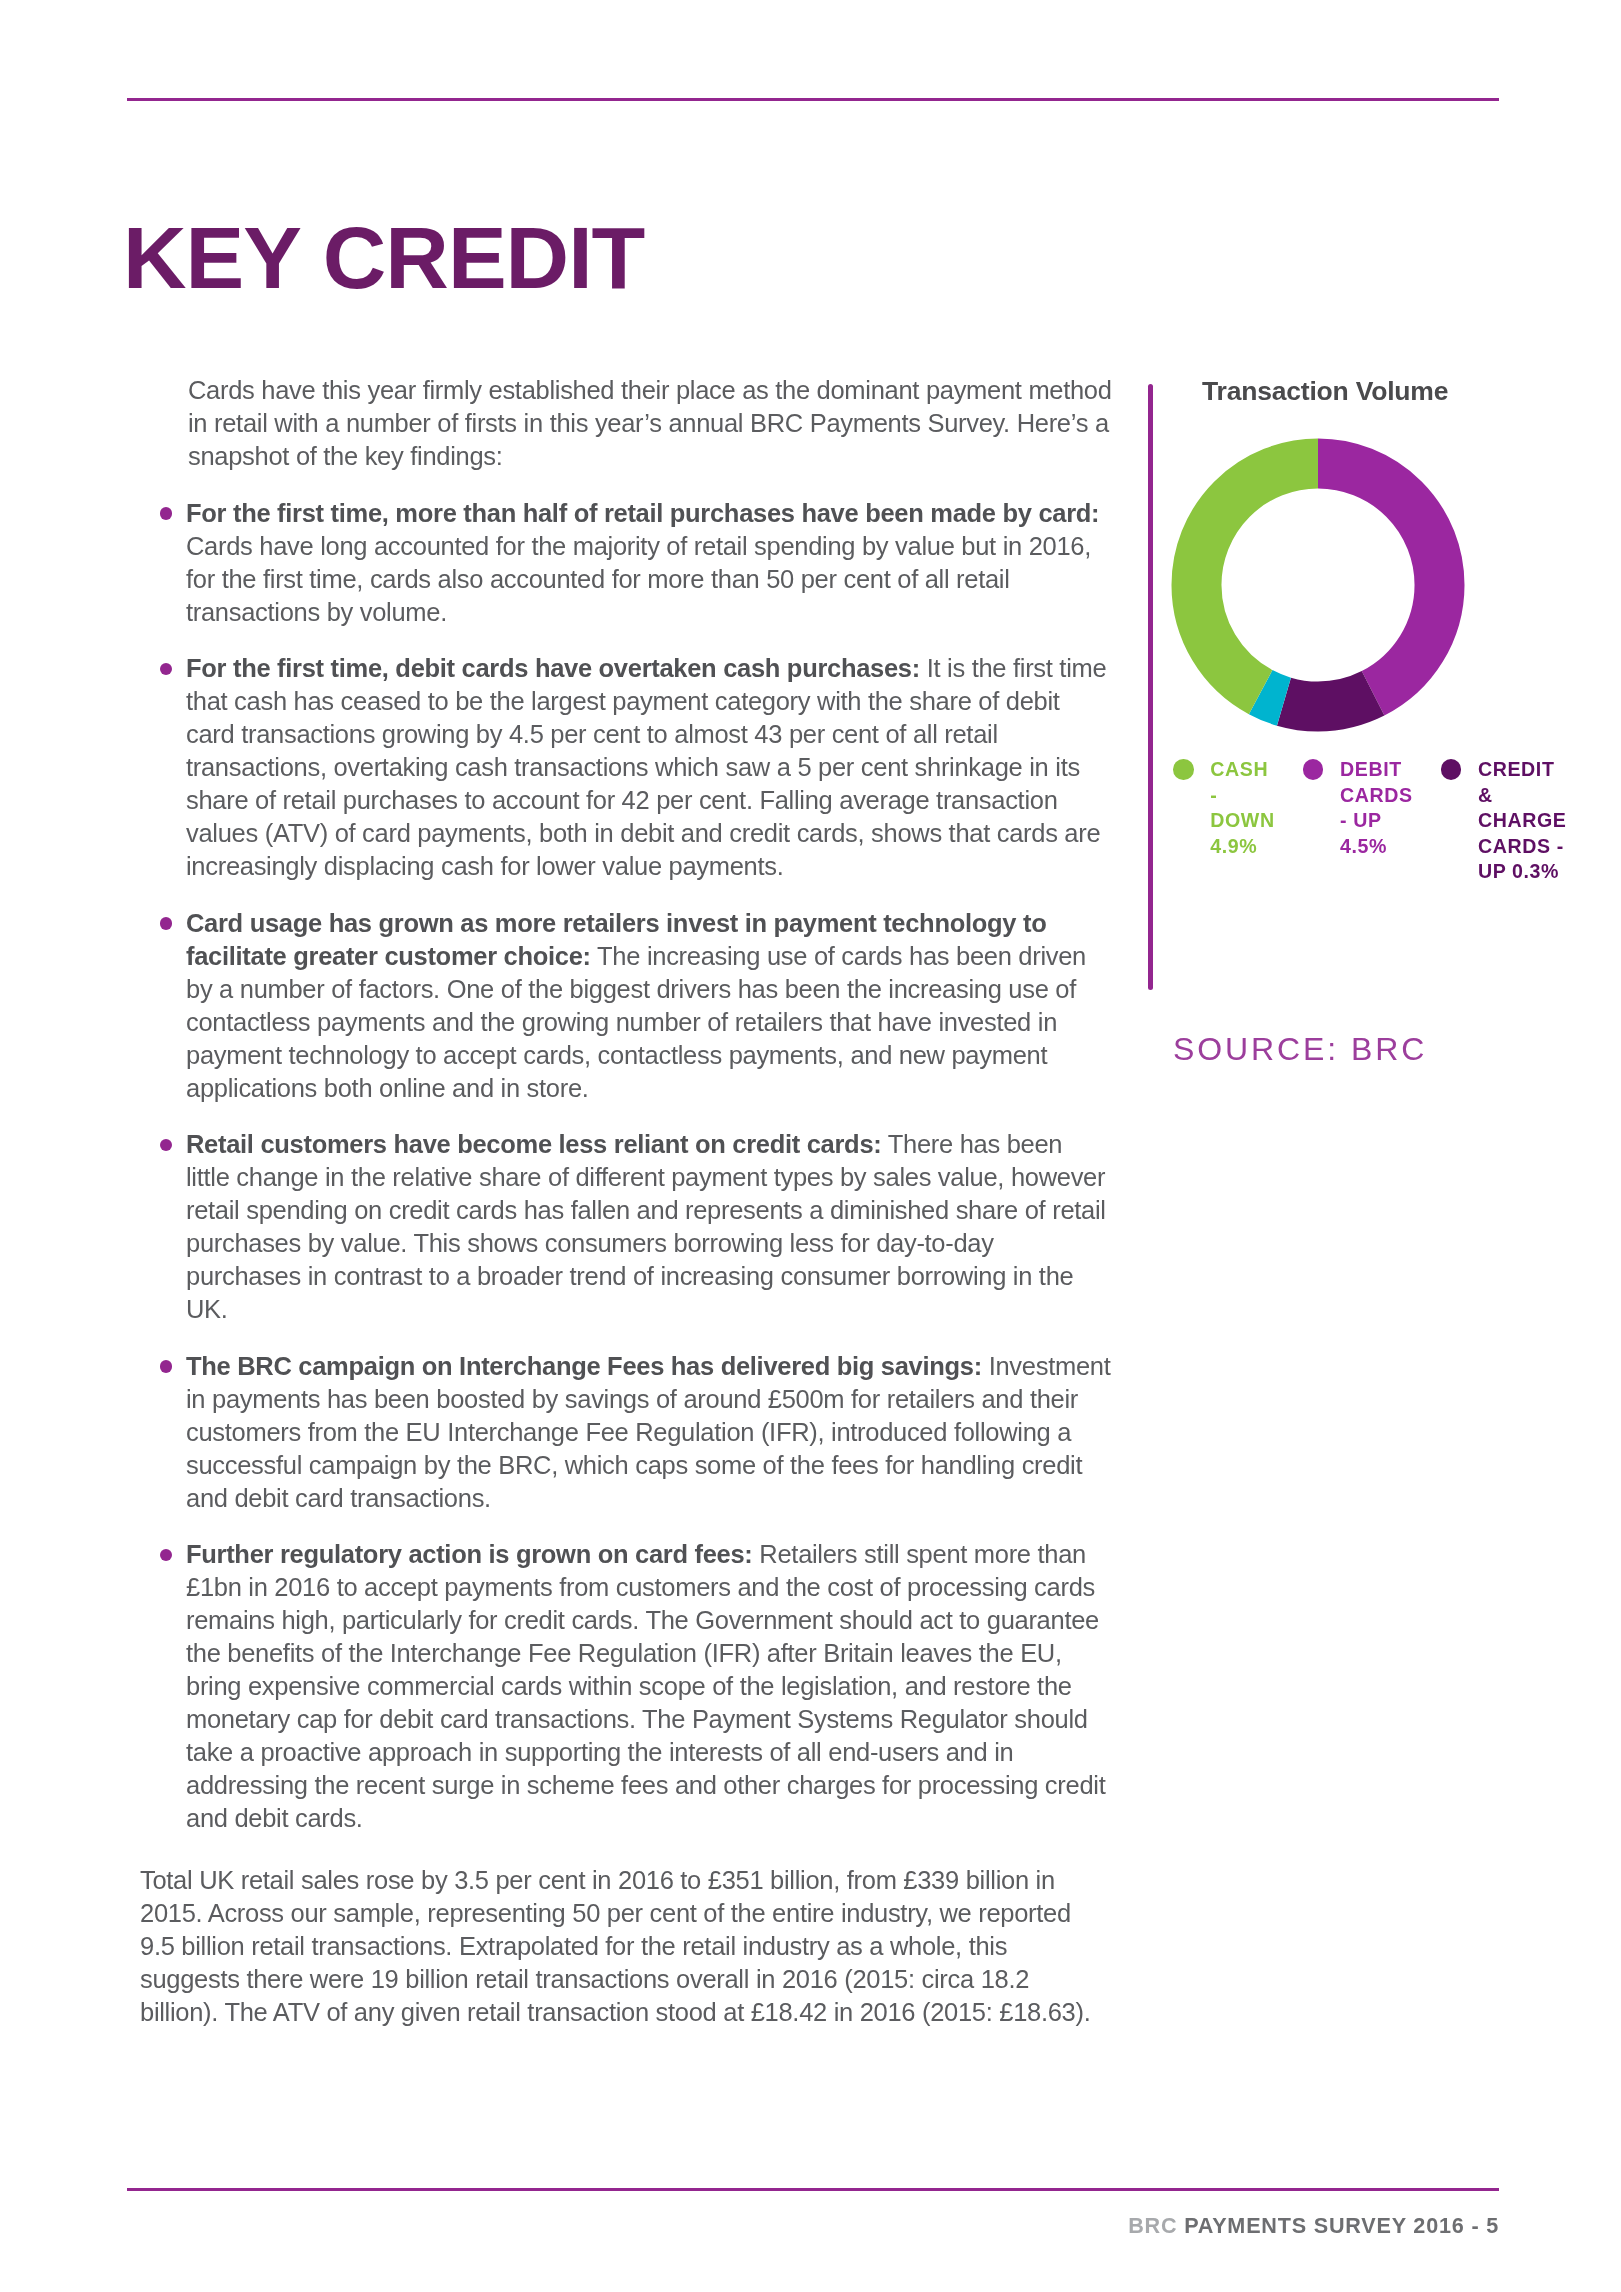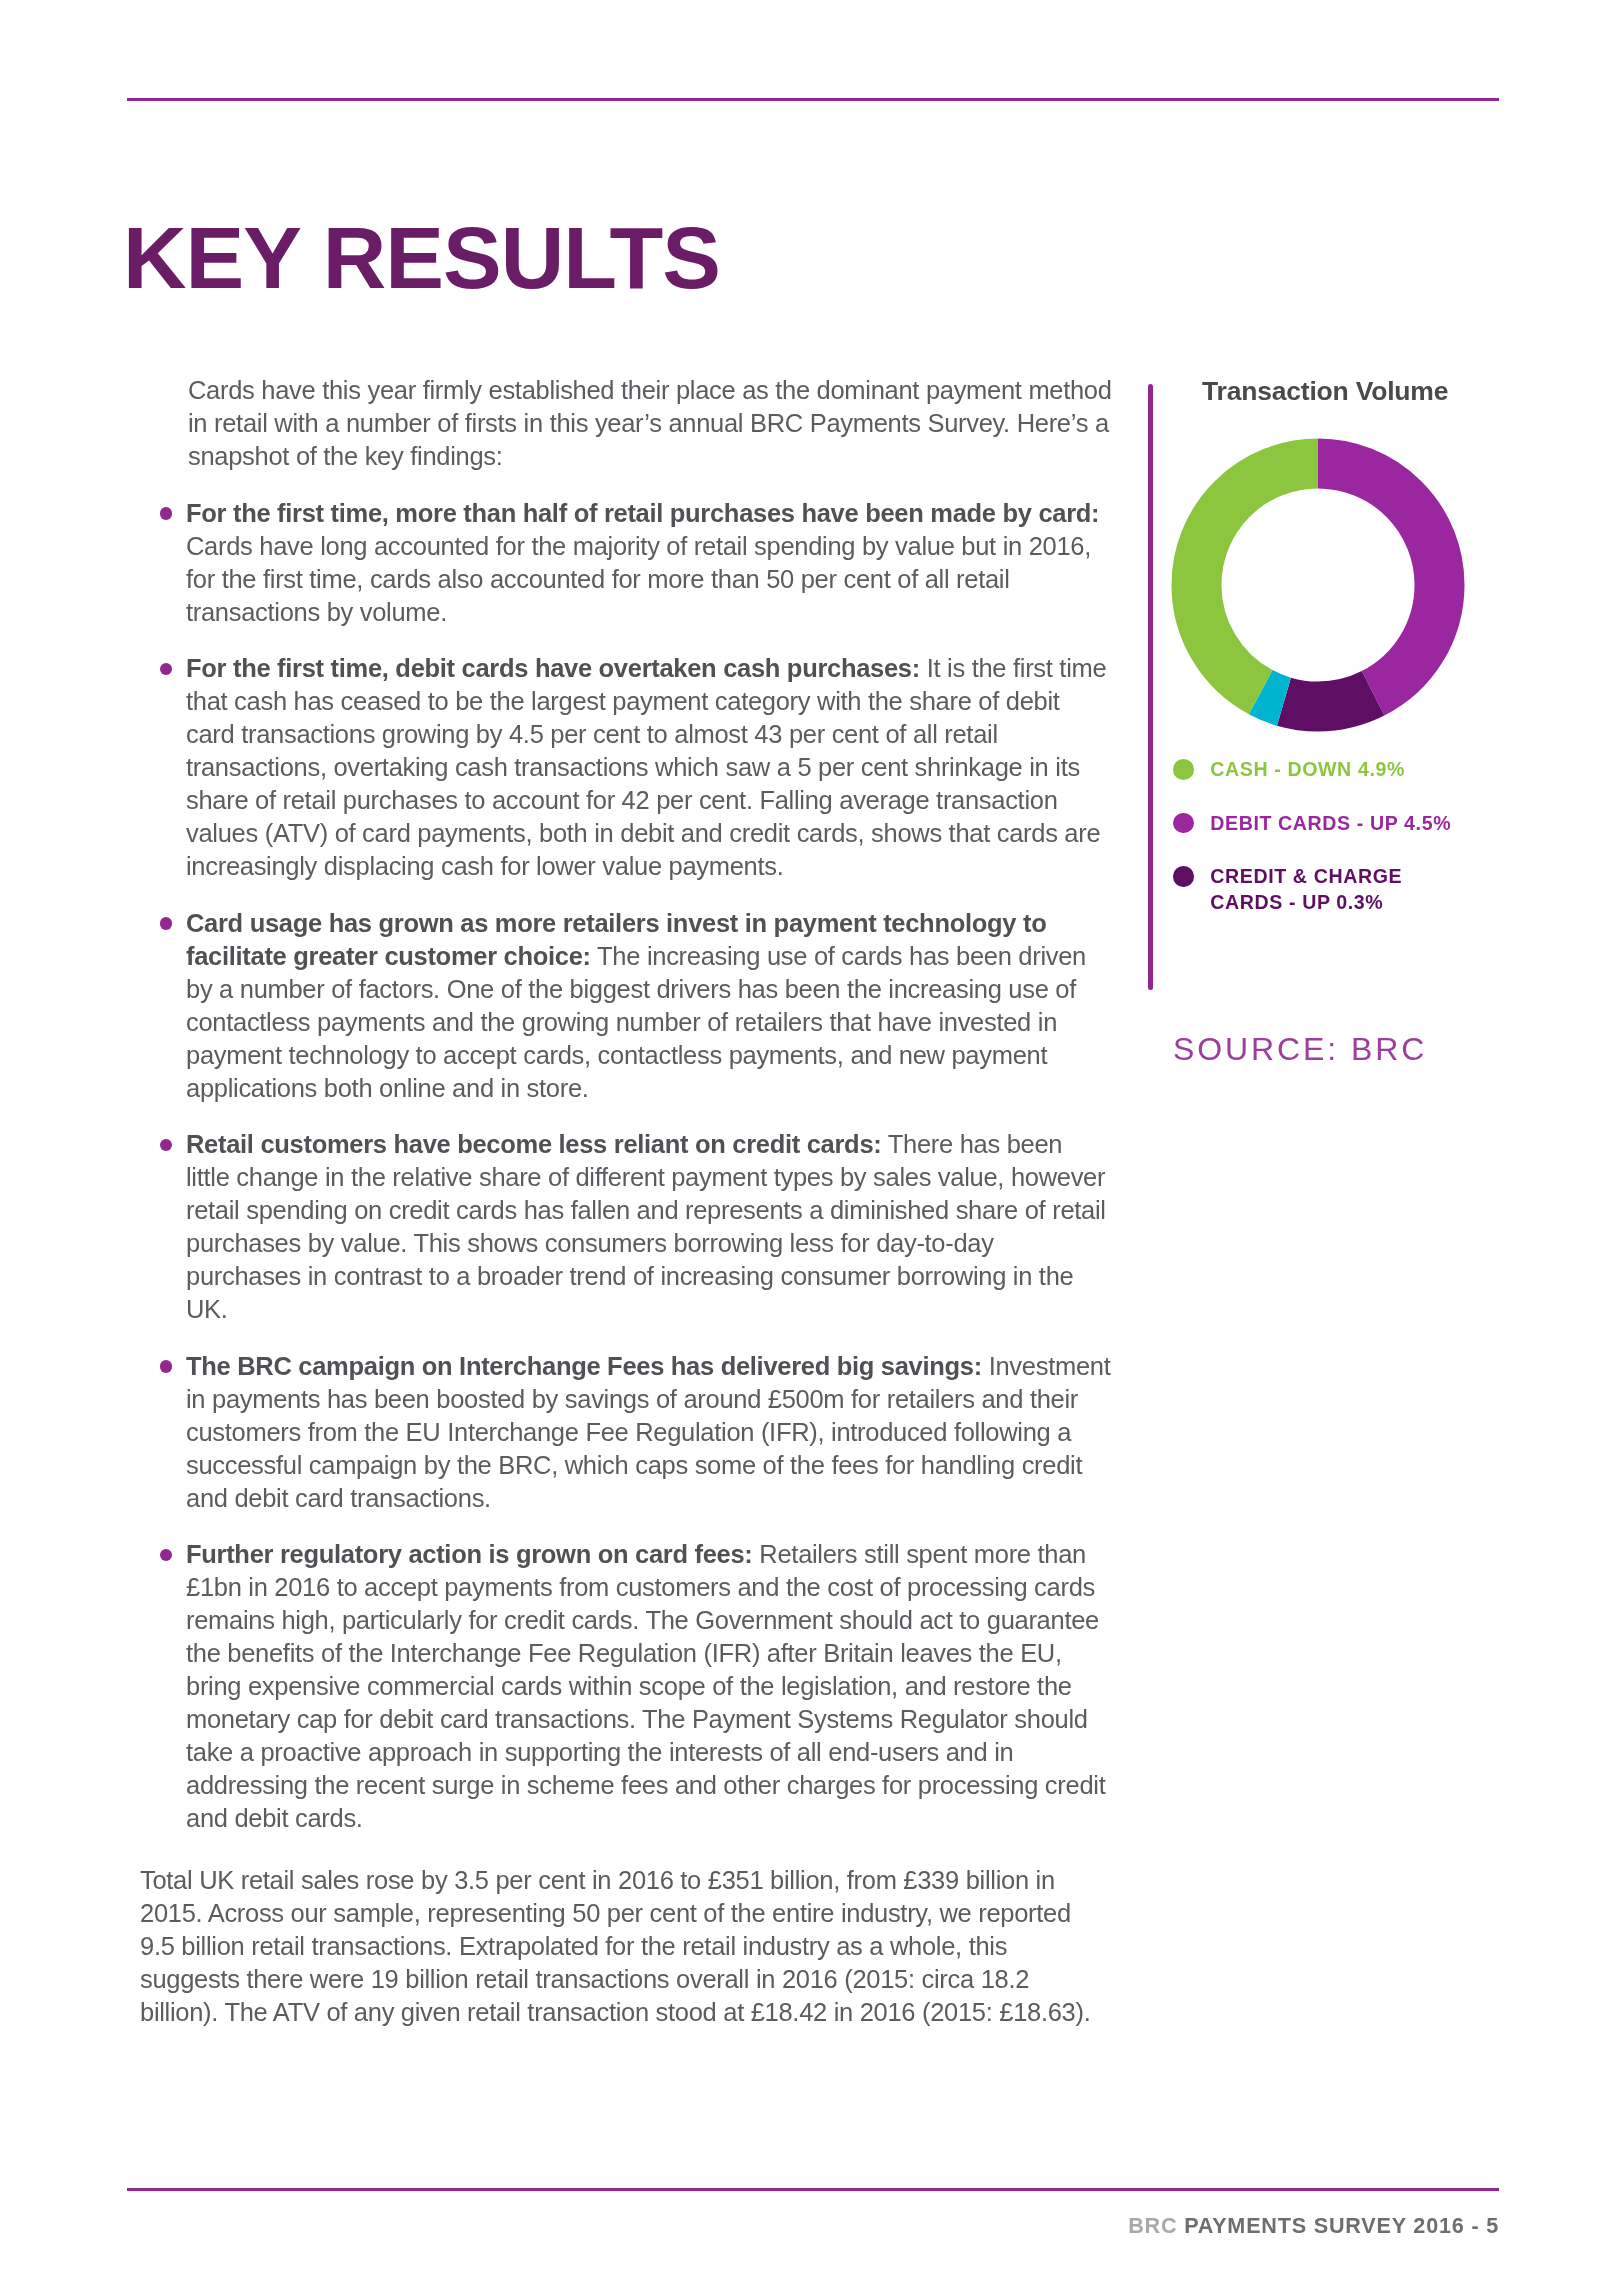--- a/index.html
+++ b/index.html
@@ -38,21 +38,21 @@
   }
   .chart-title {
     position:absolute; left:1202px; top:376px;
     font-size:26.5px; font-weight:700; color:#4A4A4C; letter-spacing:-0.2px;
   }
   .donut {
     position:absolute; left:1171px; top:438px; width:294px; height:294px;
   }
   .legend {
     position:absolute; left:1173px; top:757px; width:333px;
-    display:flex; flex-direction:column; gap:28px;
+    display:flex; flex-direction:row; gap:28px;
   }
   .legend-item { display:flex; align-items:flex-start; gap:16.7px; }
   .legend-dot {
     width:20.6px; height:20.6px; border-radius:50%; flex:0 0 auto; margin-top:2px;
   }
   .legend-label {
     font-size:19.6px; font-weight:700; letter-spacing:0.6px;
     line-height:25.5px; white-space:pre-line;
   }
   .source-note {
@@ -63,21 +63,21 @@
     position:absolute; right:122px; top:2213px;
     font-size:21.6px; font-weight:700; letter-spacing:0.8px; color:#6D6E71;
   }
   .footer-brand { color:#A7A9AC; }
 </style>
 </head>
 <body>
 
 <div class="rule rule-top"></div>
 
-<h1 class="page-title">KEY RESULTS</h1>
+<h1 class="page-title">KEY CREDIT</h1>
 
 <div class="main-col">
   <p class="para">Cards have this year firmly established their place as the dominant payment method in retail with a number of firsts in this year’s annual BRC Payments Survey. Here’s a snapshot of the key findings:</p>
 
   <div class="bullet">
     <span class="bullet-dot"></span>
     <span class="lead">For the first time, more than half of retail purchases have been made by card:</span>
     <span>Cards have long accounted for the majority of retail spending by value but in 2016, for the first time, cards also accounted for more than 50 per cent of all retail transactions by volume.</span>
   </div>
   <div class="bullet">

